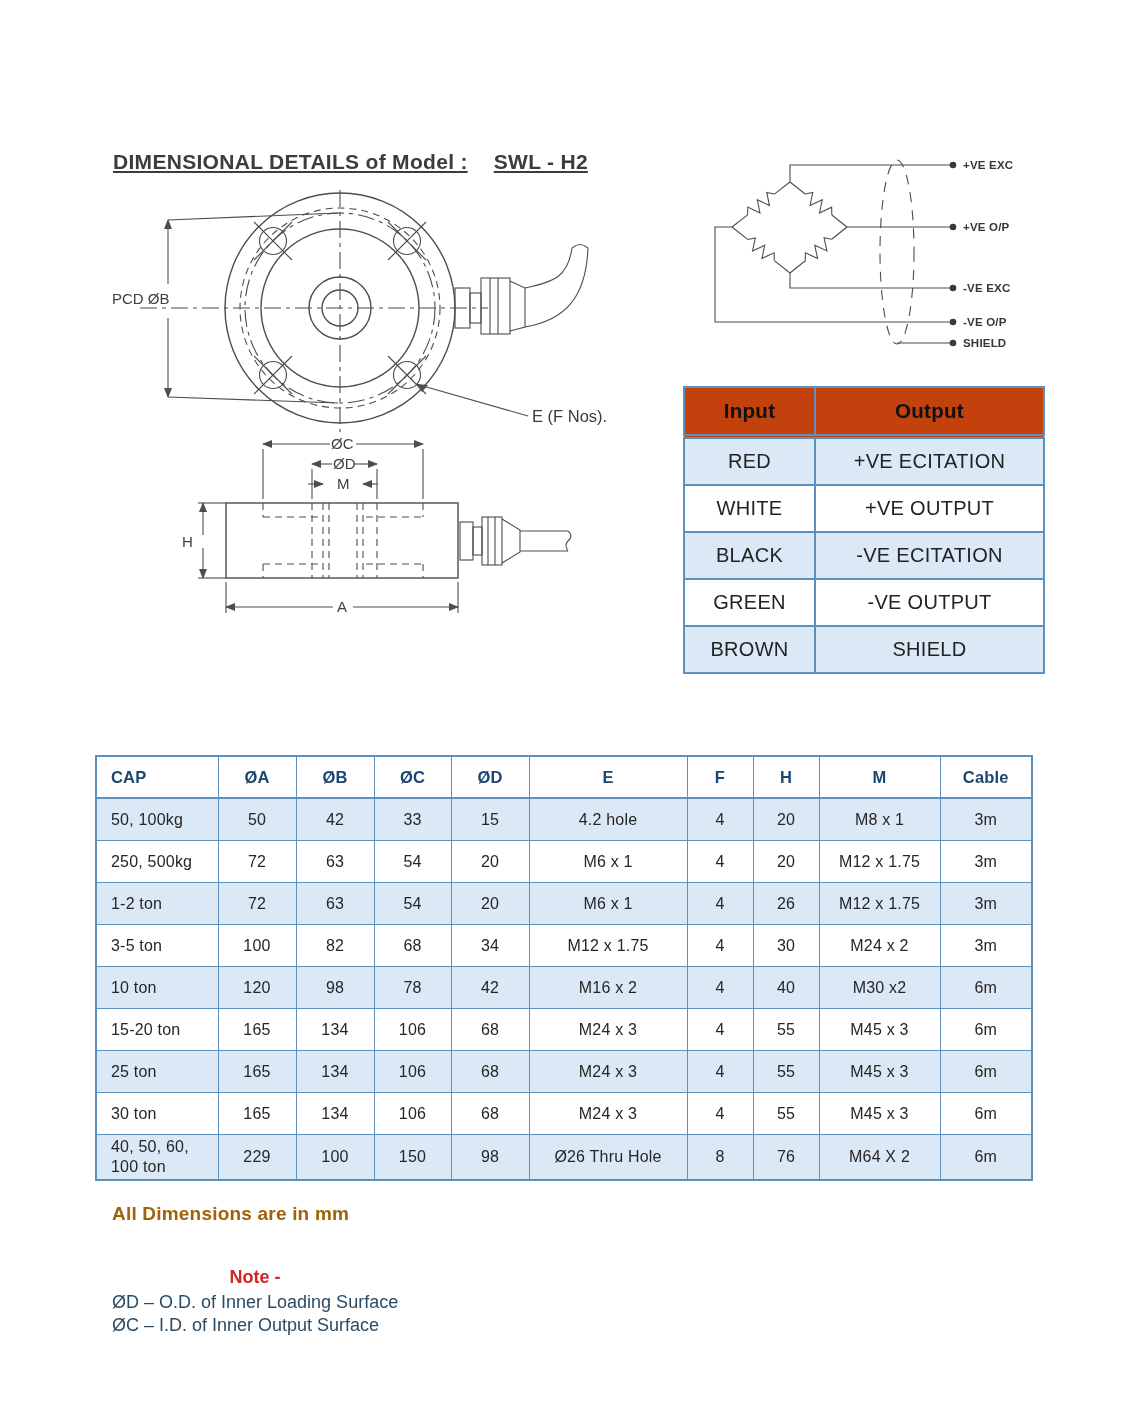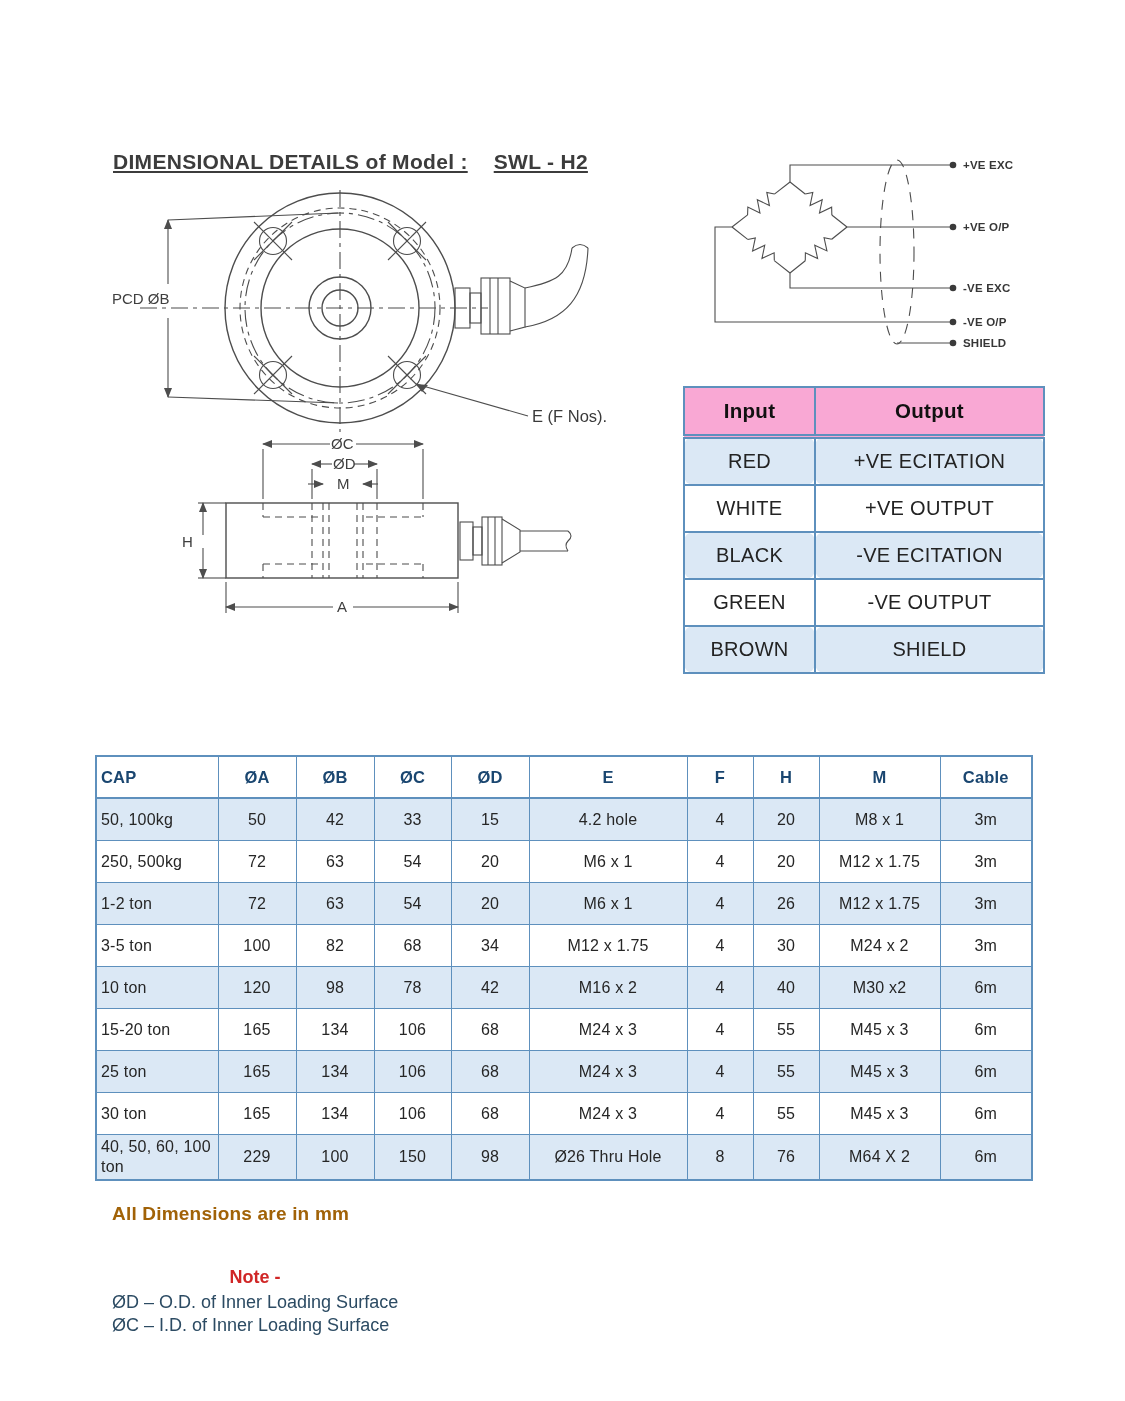--- a/index.html
+++ b/index.html
@@ -27,42 +27,42 @@
   
   #io-table{
     position:absolute;left:683px;top:386px;width:362px;
     border-collapse:collapse;table-layout:fixed;
     font-size:20px;color:#232323;letter-spacing:.3px;
   }
   #io-table col:first-child{width:131px;}
   #io-table th,#io-table td{
     border:2px solid #5e90bd;text-align:center;vertical-align:middle;
   }
-  #io-table th{height:44px;font-size:20.5px;font-weight:bold;color:#111;background:#f9a8d4;border-bottom:5px double #5e90bd;}
-  #io-table td{height:43px;background:#ffffff;border-radius:9px;}
+  #io-table th{height:44px;font-size:20.5px;font-weight:bold;color:#111;background:#c2410c;border-bottom:5px double #5e90bd;}
+  #io-table td{height:43px;background:#ffffff;}
   #io-table tbody tr:nth-child(odd) td{background:#dbe8f5;}
   #io-table{border:2.5px solid #5e90bd;}
   
   #main-table{
     position:absolute;left:95px;top:755px;width:936px;
     border-collapse:collapse;table-layout:fixed;
     font-size:16px;color:#262626;letter-spacing:.2px;
     border:2.5px solid #5e90bd;
   }
   #main-table th,#main-table td{
     border:1.5px solid #5e90bd;text-align:center;vertical-align:middle;
     padding:2px 4px;
   }
   #main-table th{
     height:36px;font-size:16.5px;font-weight:bold;color:#1a4670;background:#ffffff;
     border-bottom:2.5px solid #5e90bd;
   }
   #main-table td{height:37px;background:#ffffff;line-height:1.25;}
   #main-table tbody tr:nth-child(odd) td{background:#dbe8f5;}
-  #main-table th:first-child,#main-table td:first-child{text-align:left;padding-left:4px;}
+  #main-table th:first-child,#main-table td:first-child{text-align:left;padding-left:14px;}
   
   #dims-note{
     position:absolute;left:112px;top:1203px;
     font-size:19px;font-weight:bold;color:#a16207;letter-spacing:.2px;
   }
   #note-block{position:absolute;left:112px;top:1266px;font-size:18px;color:#2c4b63;line-height:23px;}
   #note-label{color:#d02626;font-weight:bold;margin-bottom:2px;text-align:center;}
 </style>
 </head>
 <body>
@@ -412,16 +412,16 @@
           <td>M64 X 2</td>
           <td>6m</td>
         </tr>
       </tbody>
   </table>
 
   <div id="dims-note">All Dimensions are in mm</div>
   <div id="note-block">
     <div id="note-label">Note -</div>
     <div>ØD – O.D. of Inner Loading Surface</div>
-    <div>ØC – I.D. of Inner Loading Surface</div>
+    <div>ØC – I.D. of Inner Output Surface</div>
   </div>
 
 </div>
 
 </body></html>

